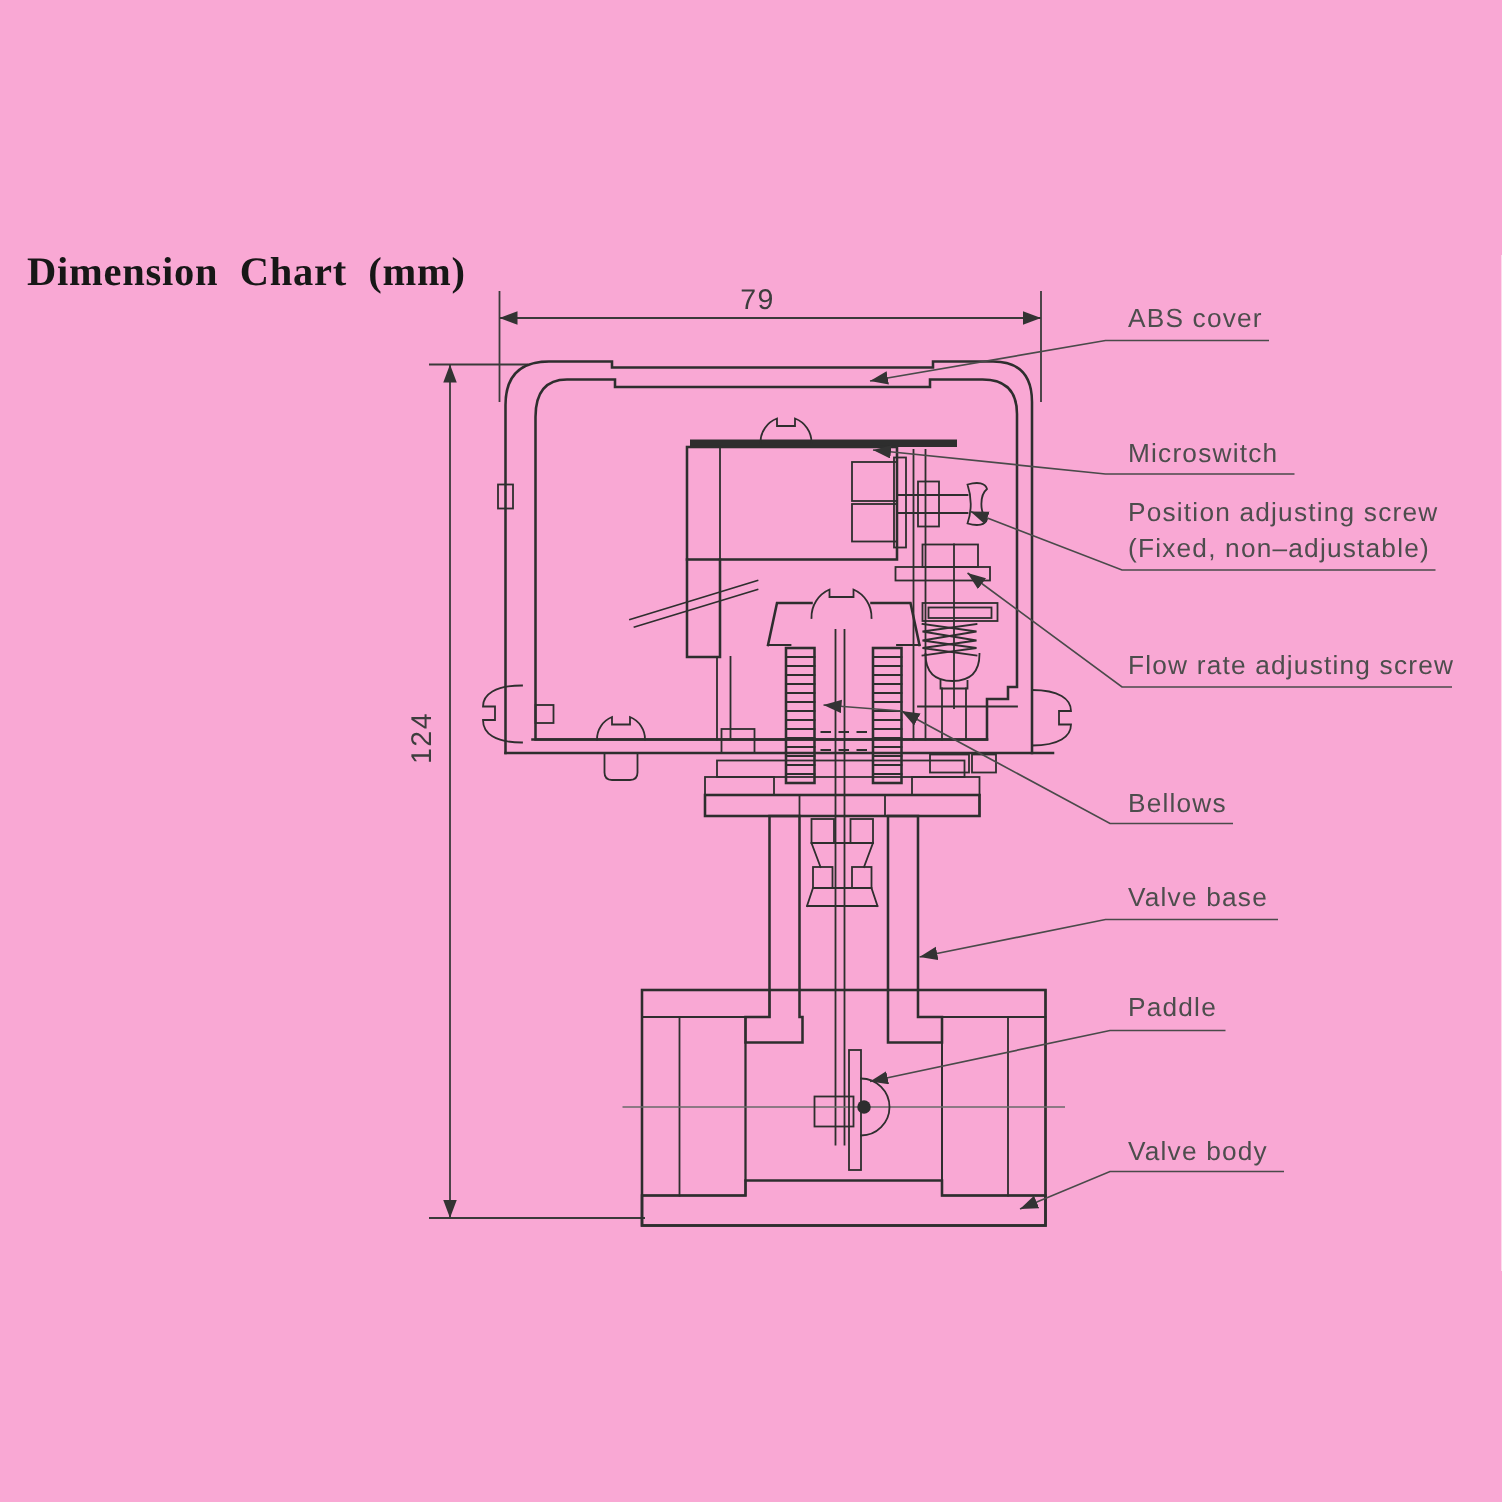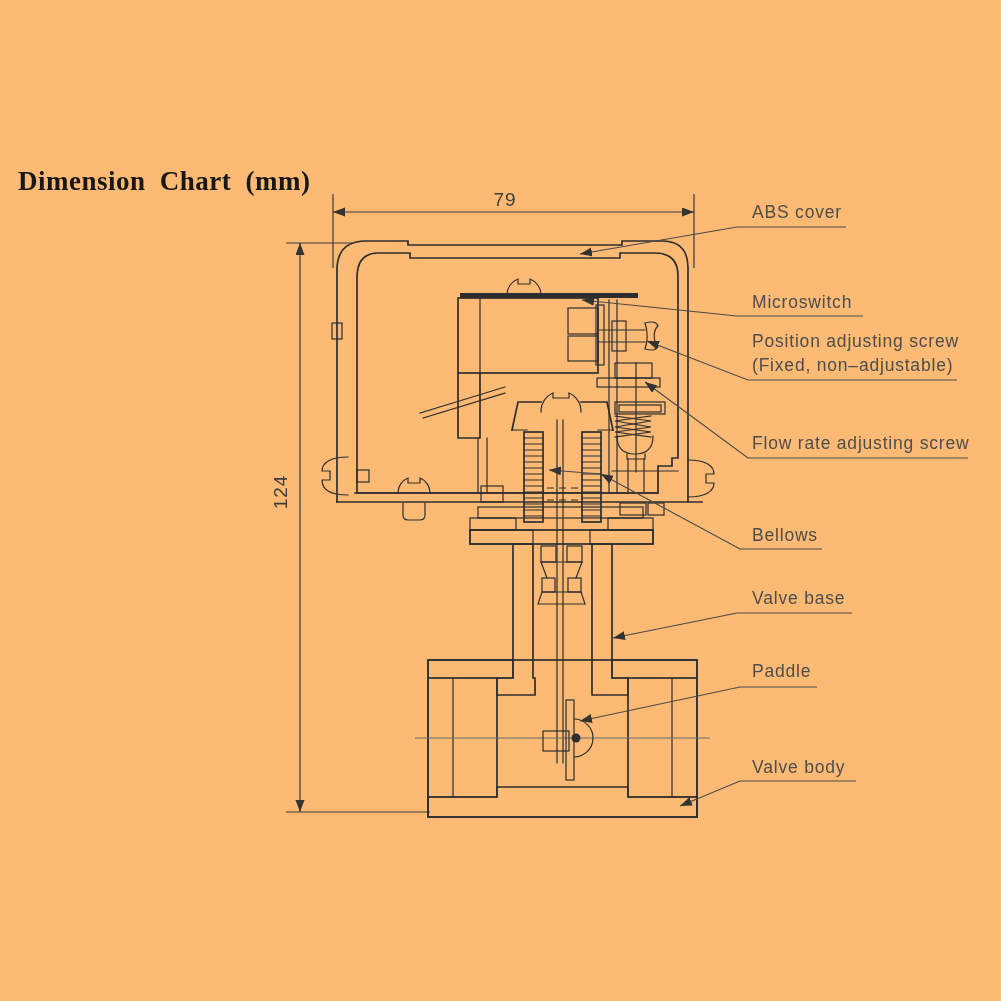--- a/index.html
+++ b/index.html
@@ -1,16 +1,16 @@
 <!DOCTYPE html>
 <html><head>
 <meta charset="utf-8">
 <style>
   html,body{margin:0;padding:0;background:#ffffff;}
-  #stage{position:relative;width:1001px;height:1001px;background:#fdba74;overflow:hidden;
+  #stage{position:relative;width:1001px;height:1001px;background:#f9a8d4;overflow:hidden;
          font-family:"Liberation Sans",sans-serif;}
   svg{position:absolute;left:0;top:0;}
   .ln{fill:none;stroke:#2e2e2e;stroke-width:1.7;stroke-linecap:square;stroke-linejoin:miter;}
   .thin{fill:none;stroke:#2e2e2e;stroke-width:1.2;stroke-linecap:square;}
   .ctr{fill:none;stroke:#6a6a6a;stroke-width:1;}
   .dim{fill:none;stroke:#3a3a3a;stroke-width:1.2;}
   .ldr{fill:none;stroke:#4a4a4a;stroke-width:1.15;}
   .lbl{font-size:17.5px;letter-spacing:0.8px;fill:#4d4d4d;}
   .dimtxt{font-size:19px;fill:#3d3d3d;letter-spacing:1px;}
   .ttl{font-family:"Liberation Serif",serif;font-weight:bold;font-size:27px;fill:#171717;

